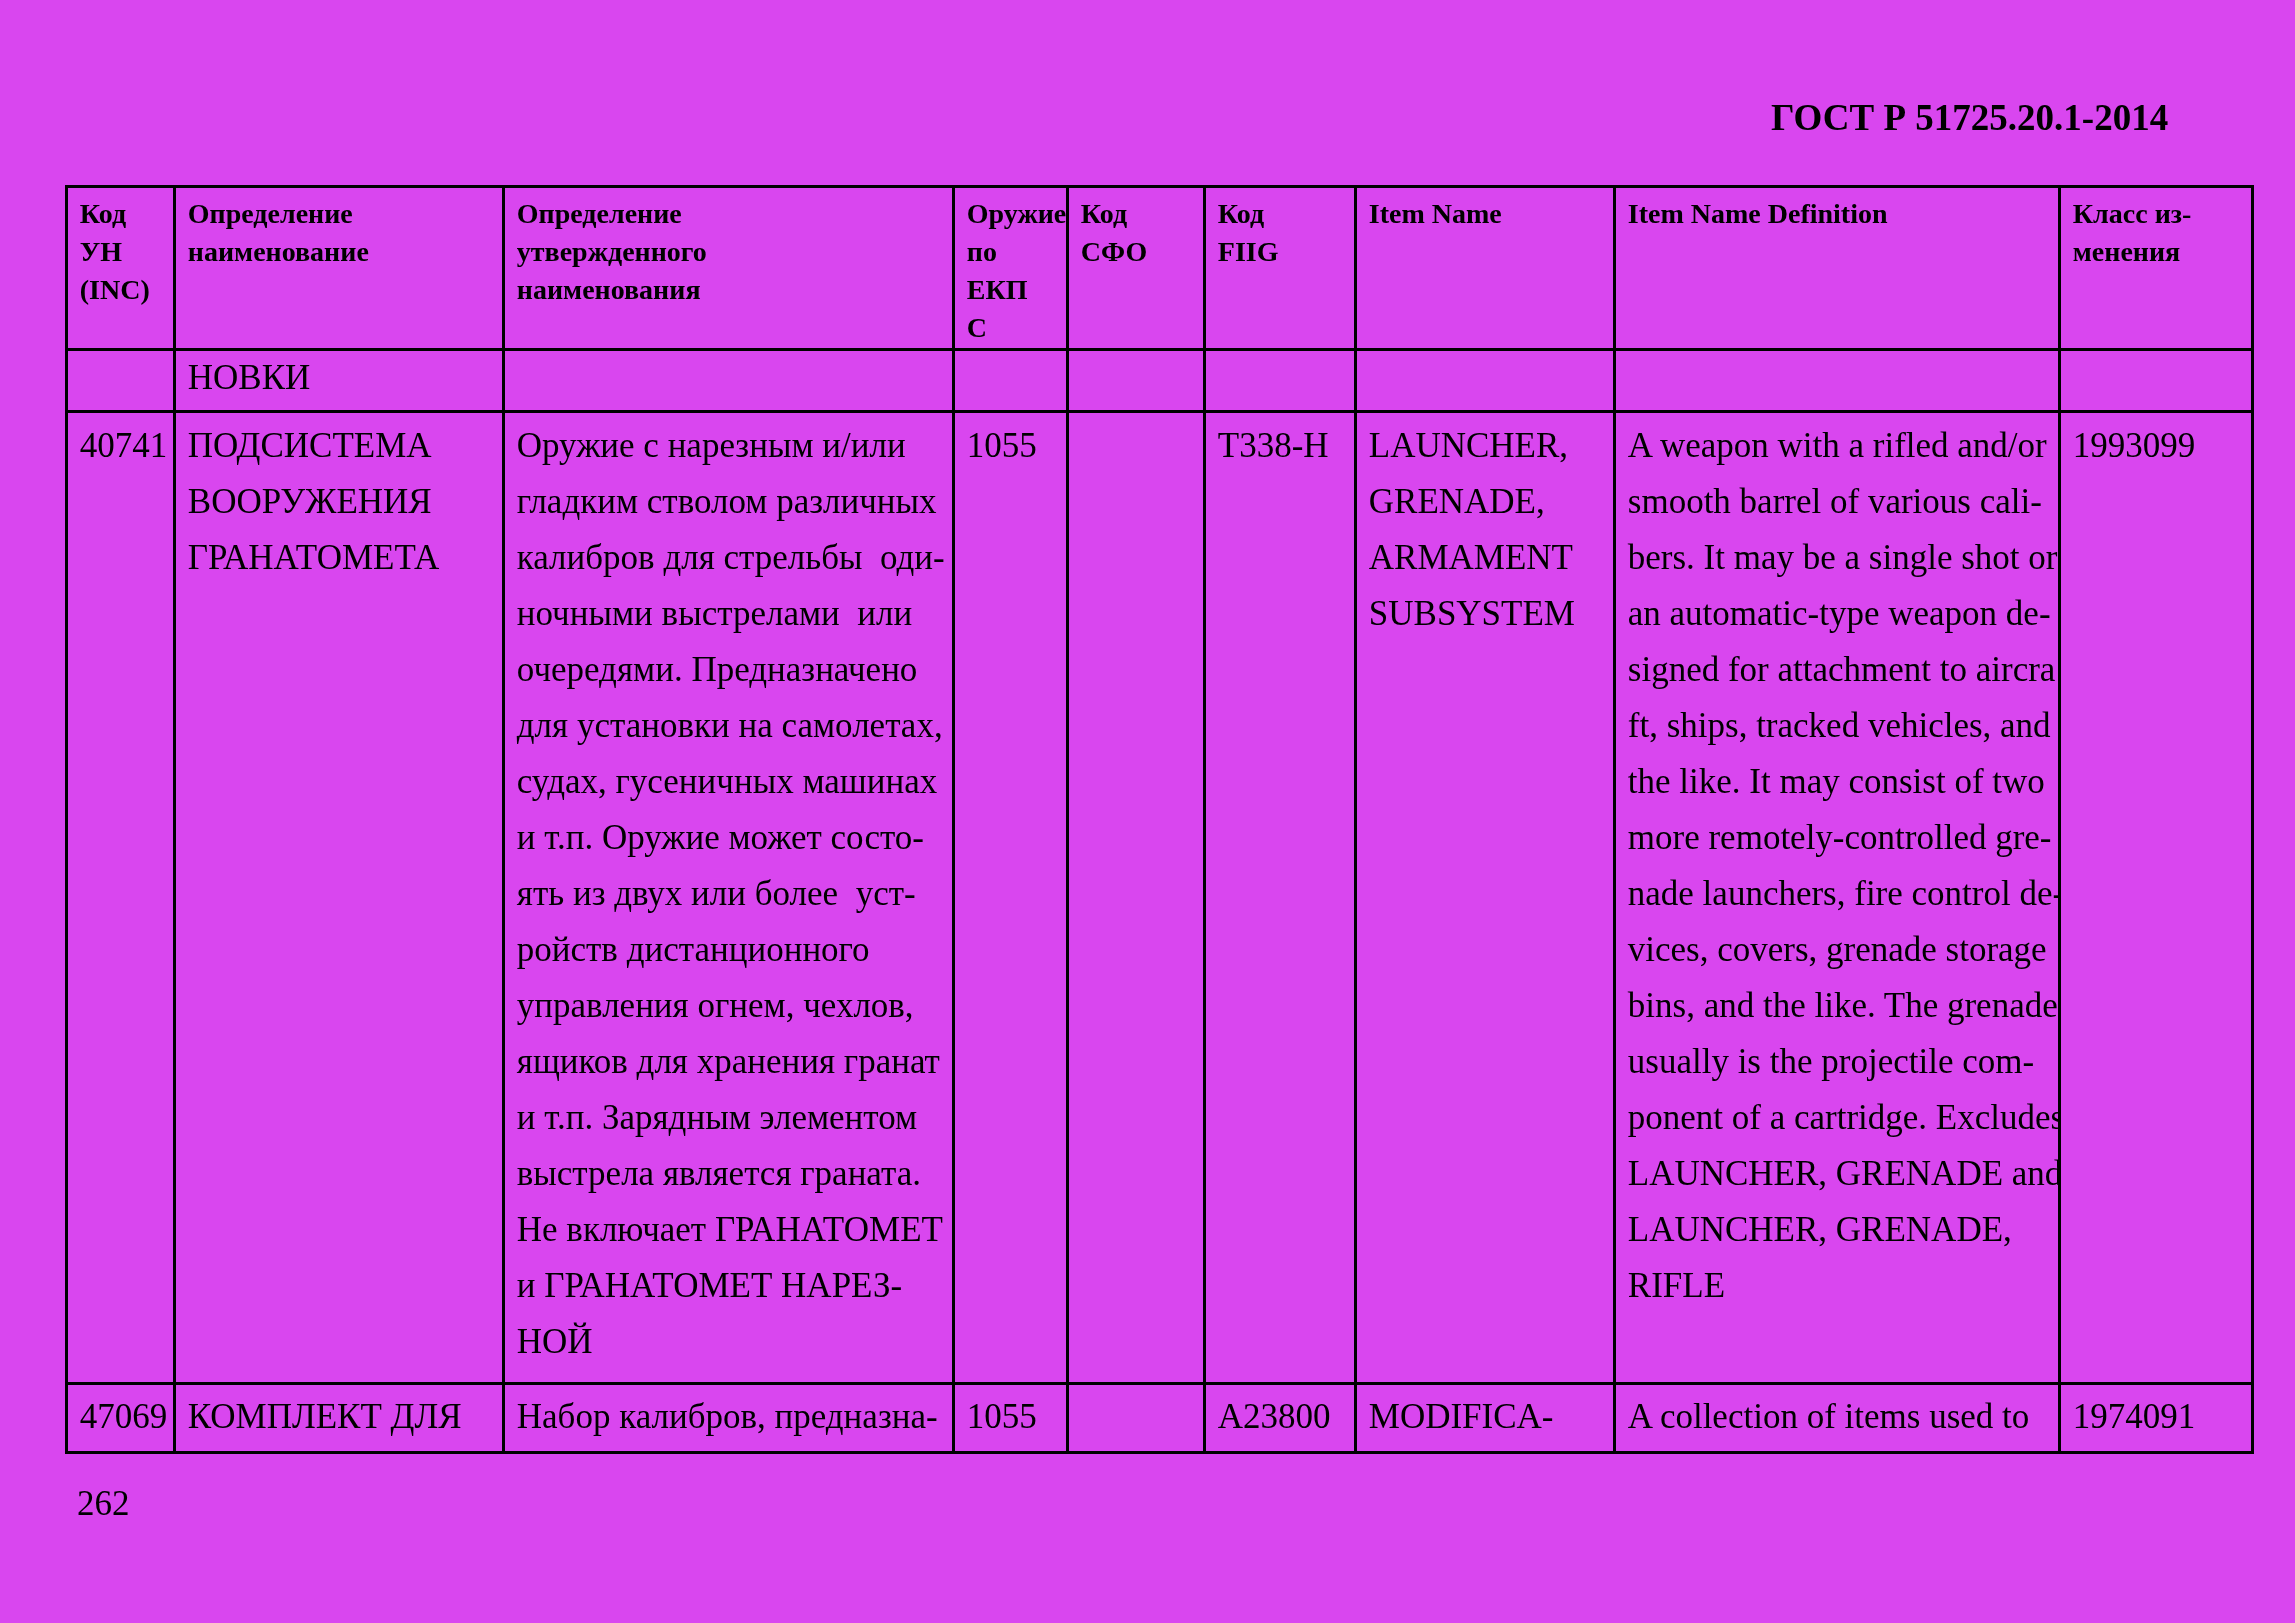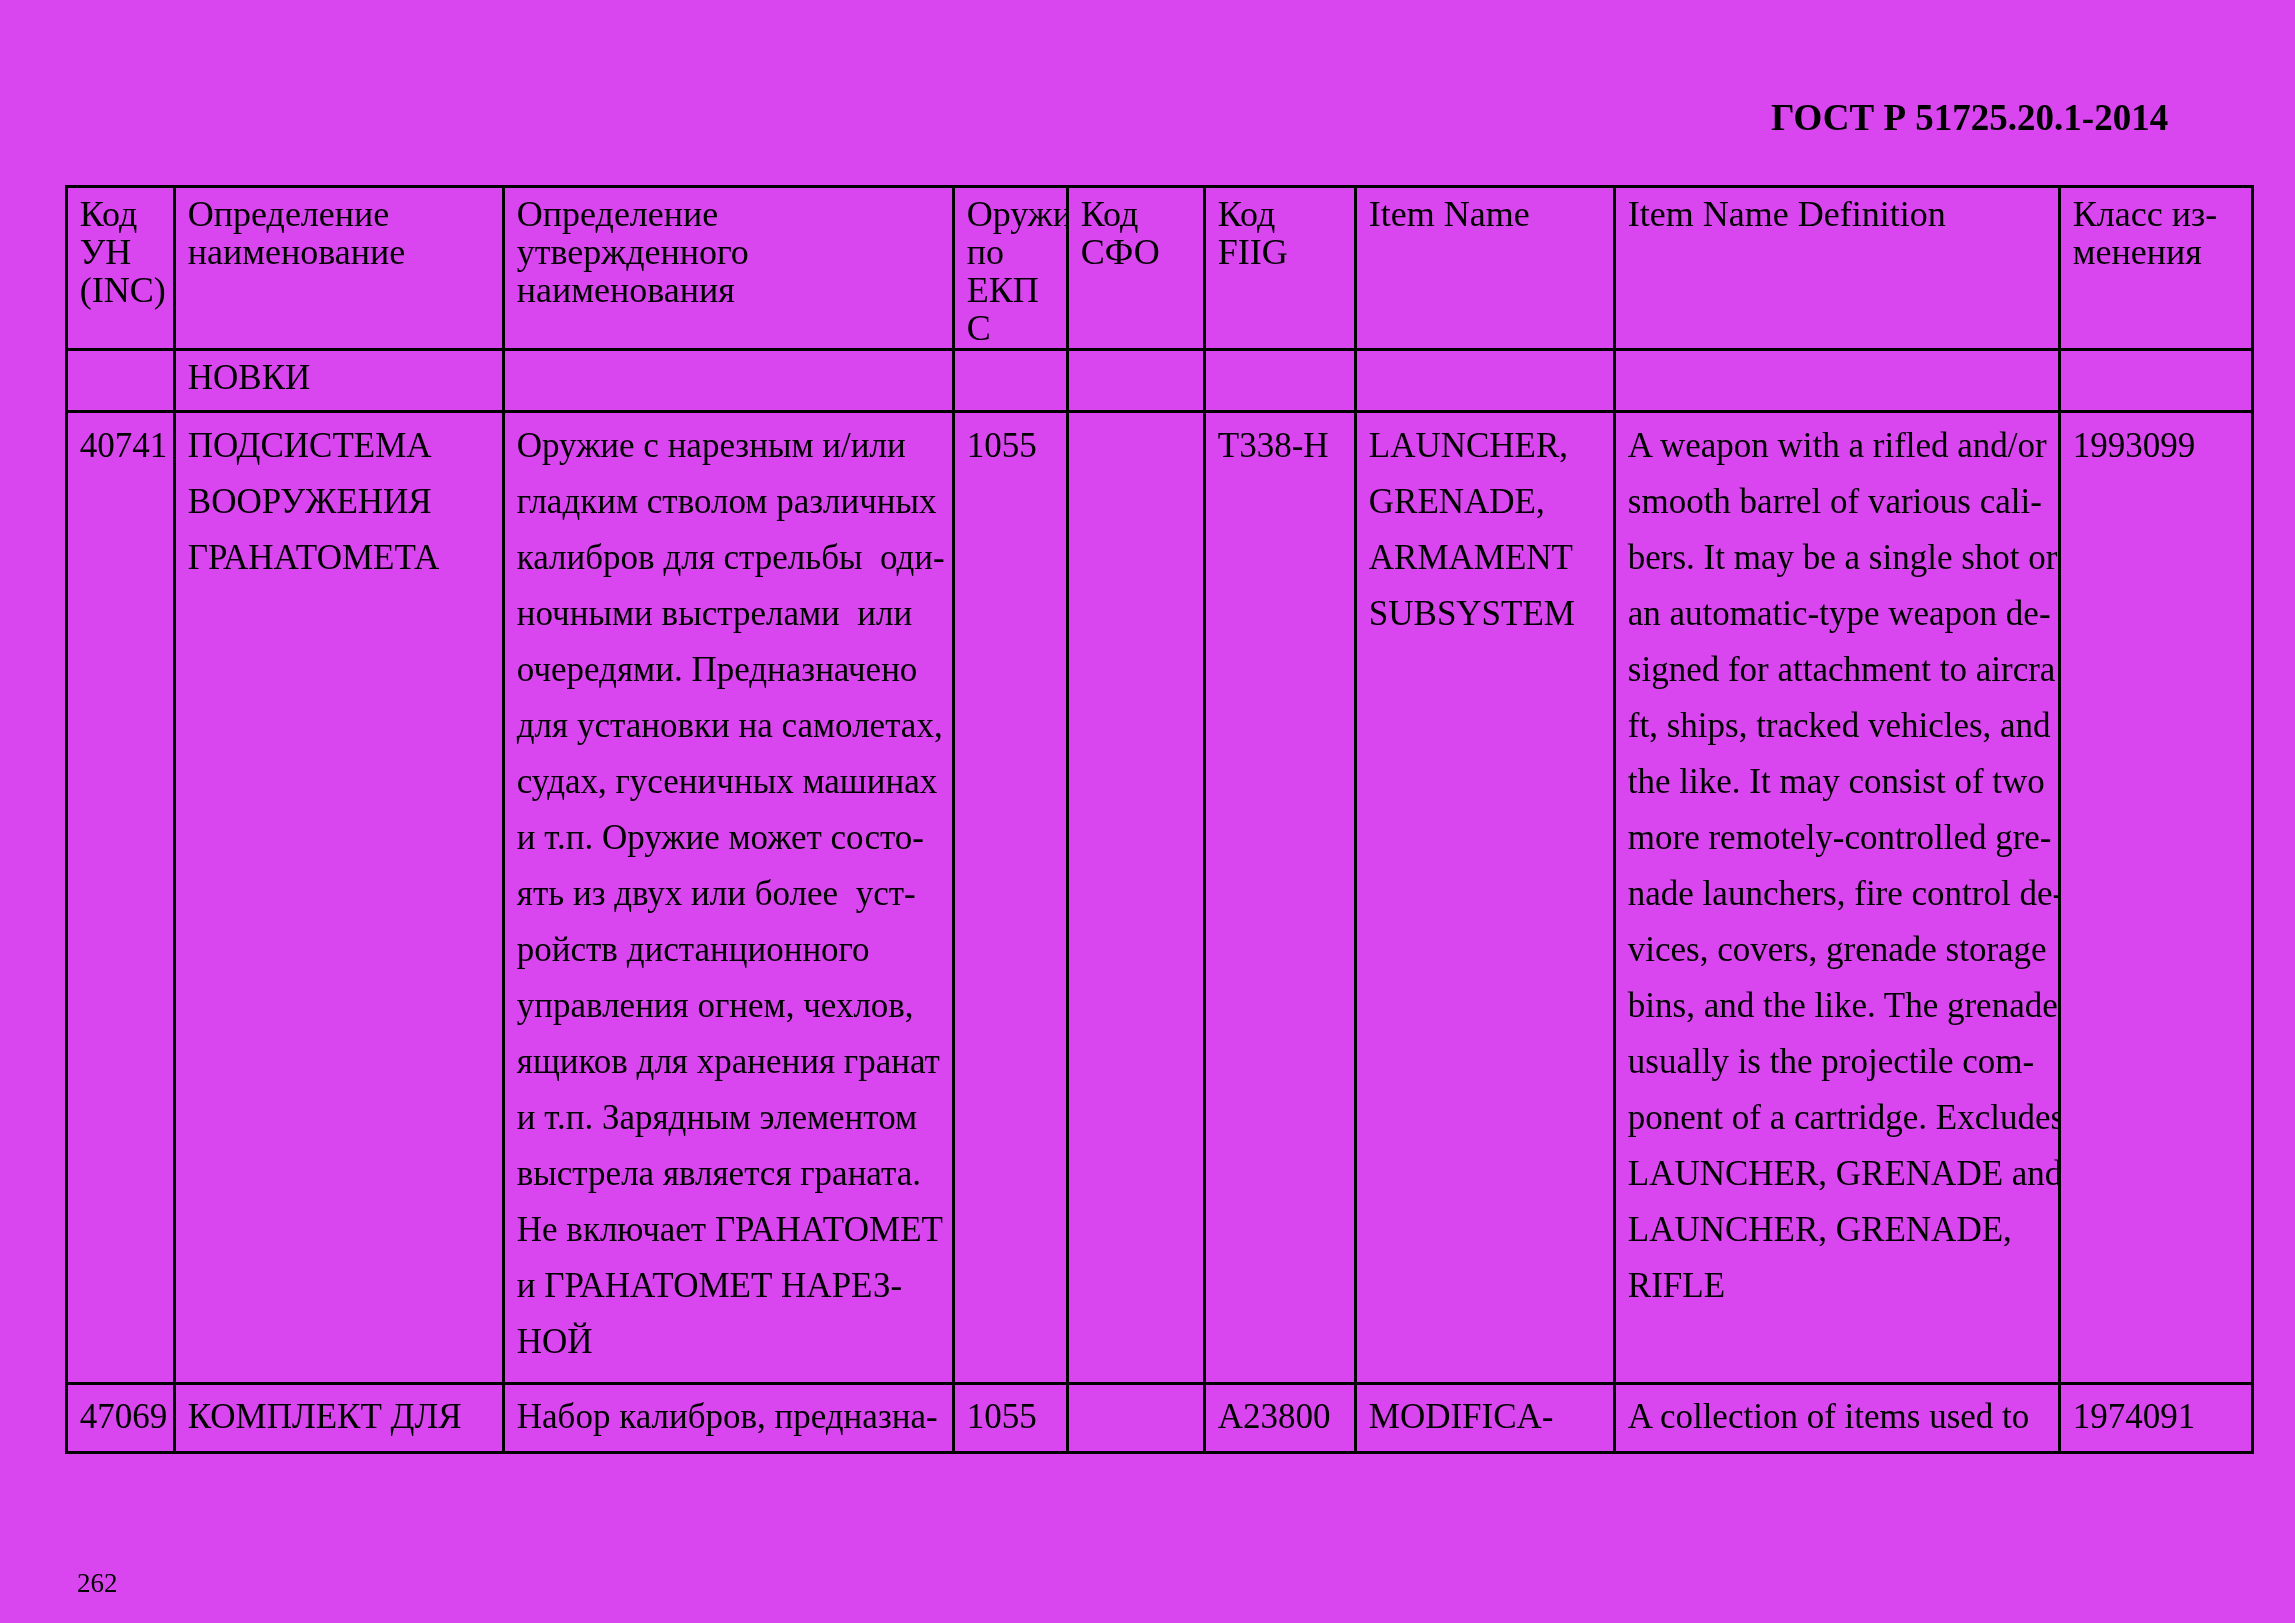--- a/index.html
+++ b/index.html
@@ -32,40 +32,40 @@
   .gost th, .gost td {
     border: 3.3px solid #000000;
     vertical-align: top;
     text-align: left;
     white-space: pre;
     overflow: hidden;
     padding: 6.5px 7.9px 0 11.8px;
     font-weight: normal;
   }
   .gost th {
-    font-size: 36px;
-    font-weight: normal;
+    font-size: 28px;
+    font-weight: bold;
     line-height: 38px;
   }
   .gost td {
     font-size: 35px;
     line-height: 39px;
     margin-top: 12px;
   }
   tr.r-head { height: 163px; }
   tr.r-cont { height: 62px; }
   tr.r-main { height: 972px; }
   tr.r-main td { line-height: 56px; padding-top: 5.2px; }
   tr.r-last { height: 69px; }
   tr.r-last td { padding-top: 11.8px; }
   .page-number {
     position: absolute;
     left: 77px;
-    top: 1568px;
-    font-size: 27px;
+    top: 1484px;
+    font-size: 35px;
   }
 </style>
 </head>
 <body>
 
 <div class="page">
 
   <div class="doc-code">ГОСТ Р 51725.20.1-2014</div>
 
   <table class="gost">

